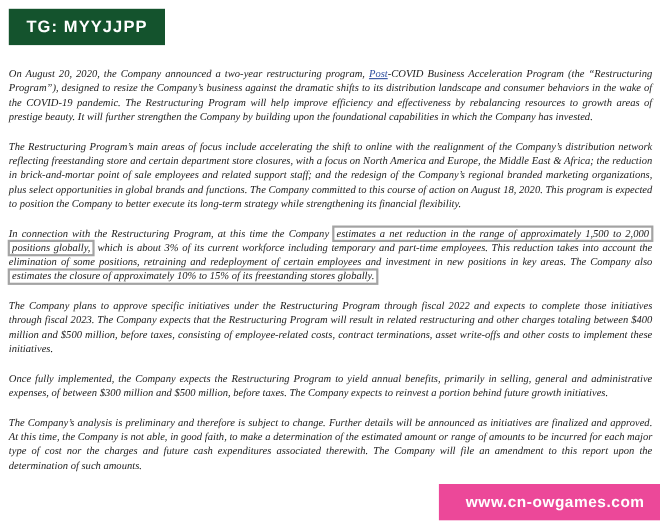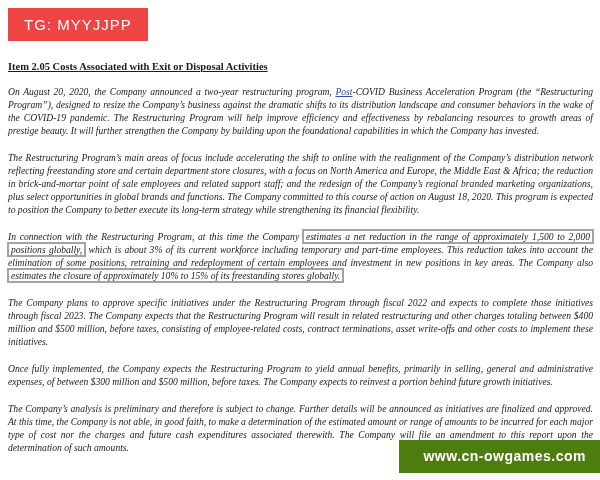--- a/index.html
+++ b/index.html
@@ -11,24 +11,24 @@
     width: 600px;
     height: 480px;
     position: relative;
     overflow: hidden;
     font-family: "Liberation Serif", serif;
   }
   .tg-badge {
     position: absolute;
     left: 8px;
     top: 8px;
-    background: #ef4444;
+    background: #14532d;
     color: #ffffff;
     font-family: "Liberation Sans", sans-serif;
-    font-weight: normal;
+    font-weight: bold;
     font-size: 15px;
     letter-spacing: 1px;
     padding: 8px 16px;
   }
   .doc {
     position: absolute;
     left: 8px;
     right: 7px;
     top: 61px;
     color: #1b1b1b;
@@ -56,36 +56,35 @@
     border: 2px solid #a3a3a3;
     padding: 0 2px;
     margin: 0 -1px;
     box-decoration-break: clone;
     -webkit-box-decoration-break: clone;
   }
   .site-watermark {
     position: absolute;
     right: 0;
     bottom: 7px;
-    background: #4d7c0f;
+    background: #ec4899;
     color: #ffffff;
     font-family: "Liberation Sans", sans-serif;
     font-weight: bold;
     font-size: 14px;
     letter-spacing: 0.5px;
     padding: 8px 14px 9px 24px;
   }
 </style>
 </head>
 <body>
 
 <div class="tg-badge">TG: MYYJJPP</div>
 
 <div class="doc">
-  <div class="doc-heading">Item 2.05 Costs Associated with Exit or Disposal Activities</div>
   <div id="doc-body">
       <p><span>On August 20, 2020, the Company announced a two-year restructuring program, </span><span class="seg-link">Post</span><span>-COVID Business Acceleration Program (the “Restructuring Program”), designed to resize the Company’s business against the dramatic shifts to its distribution landscape and consumer behaviors in the wake of the COVID-19 pandemic. The Restructuring Program will help improve efficiency and effectiveness by rebalancing resources to growth areas of prestige beauty. It will further strengthen the Company by building upon the foundational capabilities in which the Company has invested.</span></p>
       <p><span>The Restructuring Program’s main areas of focus include accelerating the shift to online with the realignment of the Company’s distribution network reflecting freestanding store and certain department store closures, with a focus on North America and Europe, the Middle East &amp; Africa; the reduction in brick-and-mortar point of sale employees and related support staff; and the redesign of the Company’s regional branded marketing organizations, plus select opportunities in global brands and functions. The Company committed to this course of action on August 18, 2020. This program is expected to position the Company to better execute its long-term strategy while strengthening its financial flexibility.</span></p>
       <p><span>In connection with the Restructuring Program, at this time the Company </span><span class="seg-boxed">estimates a net reduction in the range of approximately 1,500 to 2,000</span><span> </span><span class="seg-boxed">positions globally,</span><span> which is about 3% of its current workforce including temporary and part-time employees. This reduction takes into account the elimination of some positions, retraining and redeployment of certain employees and investment in new positions in key areas. The Company also </span><span class="seg-boxed">estimates the closure of approximately 10% to 15% of its freestanding stores globally.</span></p>
       <p><span>The Company plans to approve specific initiatives under the Restructuring Program through fiscal 2022 and expects to complete those initiatives through fiscal 2023. The Company expects that the Restructuring Program will result in related restructuring and other charges totaling between $400 million and $500 million, before taxes, consisting of employee-related costs, contract terminations, asset write-offs and other costs to implement these initiatives.</span></p>
       <p><span>Once fully implemented, the Company expects the Restructuring Program to yield annual benefits, primarily in selling, general and administrative expenses, of between $300 million and $500 million, before taxes. The Company expects to reinvest a portion behind future growth initiatives.</span></p>
       <p><span>The Company’s analysis is preliminary and therefore is subject to change. Further details will be announced as initiatives are finalized and approved. At this time, the Company is not able, in good faith, to make a determination of the estimated amount or range of amounts to be incurred for each major type of cost nor the charges and future cash expenditures associated therewith. The Company will file an amendment to this report upon the determination of such amounts.</span></p>
     </div>
 </div>
 

